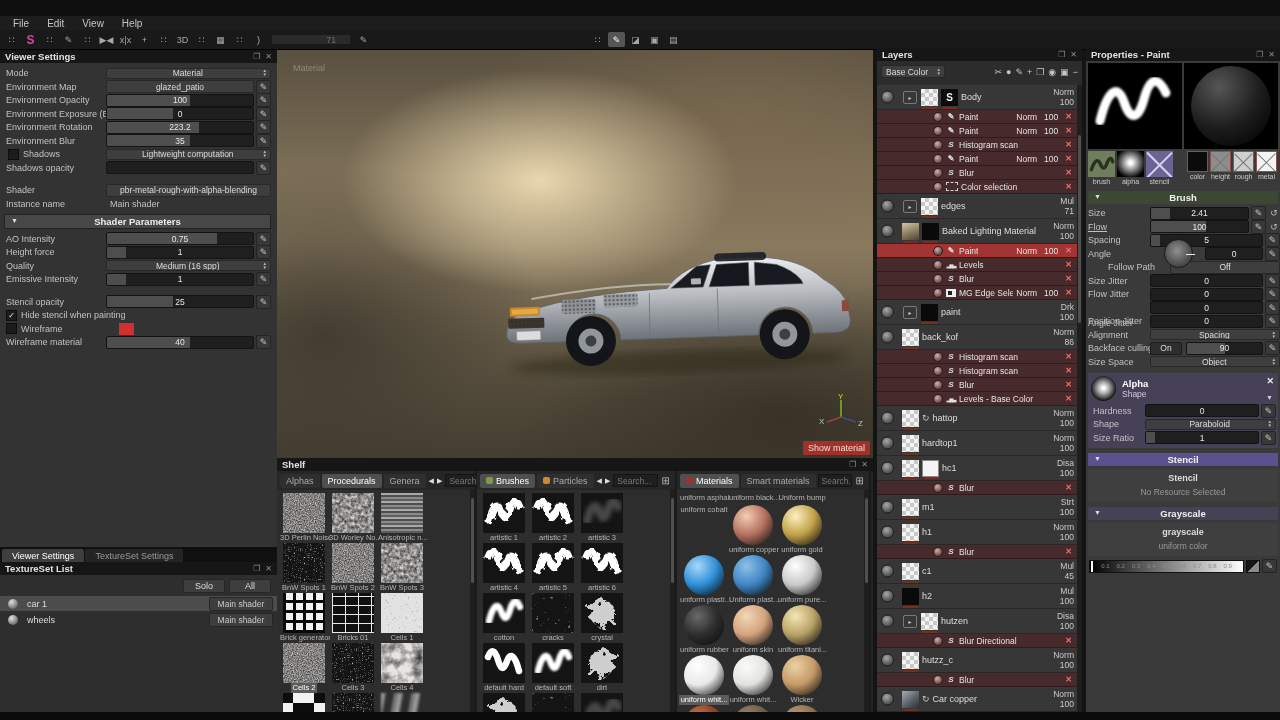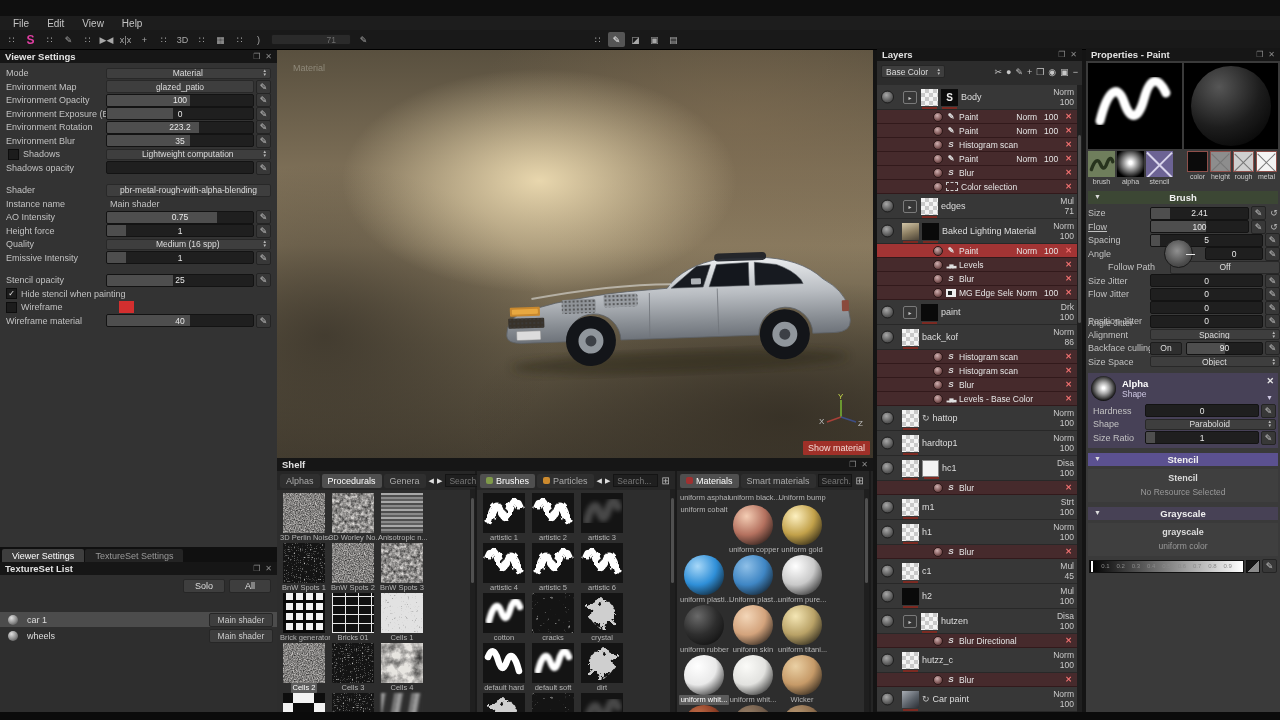--- a/index.html
+++ b/index.html
@@ -48,21 +48,21 @@
   .tri{position:absolute;left:6px;font-size:7px;color:#ddd;top:2px}
   .cb{width:9px;height:9px;background:#1c1c1c;border:1px solid #0d0d0d;margin:0 4px 0 2px;display:flex;
       align-items:center;justify-content:center;font-size:8px;color:#e8e8e8;flex:none}
   .swatch{width:15px;height:12px;flex:none}
   .vgap{height:9px}
   
   .ltabs{left:0;top:547px;width:277px;height:15px;background:#101010;display:flex;align-items:flex-end;gap:1px;padding-left:2px;box-sizing:border-box}
   .ltab{padding:2px 10px 1px;font-size:9px;background:#3e3e3e;color:#fff;border-radius:2px 2px 0 0}
   .ltab.off{background:#242424;color:#999}
   .tsl{left:0;top:562px;width:277px;height:150px;background:#2e2e2e}
-  .ts-actions{display:flex;justify-content:flex-end;gap:4px;padding:4px 6px 19px}
+  .ts-actions{display:flex;justify-content:flex-end;gap:4px;padding:4px 6px 3px}
   .ts-btn{width:40px;height:12px;background:#3e3e3e;border:1px solid #262626;border-radius:2px;display:flex;align-items:center;justify-content:center;font-size:9px;color:#ddd}
   .ts-row{display:flex;align-items:center;height:15px;padding:0 4px;font-size:9px;color:#ddd;margin-bottom:1px}
   .ts-row.sel{background:#4c4c4c}
   .ts-sph{width:10px;height:10px;border-radius:50%;background:radial-gradient(circle at 35% 30%,#e0e0e0,#8a8a8a 55%,#3a3a3a);margin:0 9px 0 4px;flex:none}
   .ts-shader{margin-left:auto;min-width:56px;height:12px;background:#3e3e3e;border:1px solid #262626;border-radius:2px;
              display:flex;align-items:center;justify-content:center;font-size:8.5px;color:#ccc;padding:0 3px}
   
   .vp{left:277px;top:50px;width:596px;height:408px;overflow:hidden;
       background:
         radial-gradient(ellipse 46% 38% at 44% 32%,rgba(238,220,178,.95),rgba(238,220,178,0) 72%),
@@ -381,20 +381,24 @@
         <span class="vctl">
           <span class="btn">pbr-metal-rough-with-alpha-blending</span>
         </span>
       </div>
       <div class="vrow">
         <span class="vlabel">Instance name</span>
         <span class="vctl">
           <span style="padding-left: 4px;">Main shader</span>
         </span>
       </div>
+      <div class="section-h">
+        <span class="tri">▼</span>
+        <span>Shader Parameters</span>
+      </div>
       <div class="vrow">
         <span class="vlabel">AO Intensity</span>
         <span class="vctl">
           <span class="slider">
             <span class="sfill" style="width: 75%;"></span>
             <span class="sval">0.75</span>
           </span>
           <span class="pencil">✎</span>
         </span>
       </div>
@@ -1290,21 +1294,21 @@
         <span class="fname">Blur</span>
         <span class="fmeta"></span>
         <span class="fx">✕</span>
       </div>
       <div class="lrow ind">
         <span class="vis"></span>
         <span class="lthumb car">
           <span class="ul"></span>
         </span>
         <span class="refresh">↻</span>
-        <span class="lname">Car paint</span>
+        <span class="lname">Car copper</span>
         <span class="lright">
           <div>Norm</div>
           <div>100</div>
         </span>
       </div>
     </div>
   <div class="sbar" style="top:37px">
       <div class="sthumb" style="top:8%;height:30%"></div>
     </div>
 </div>

